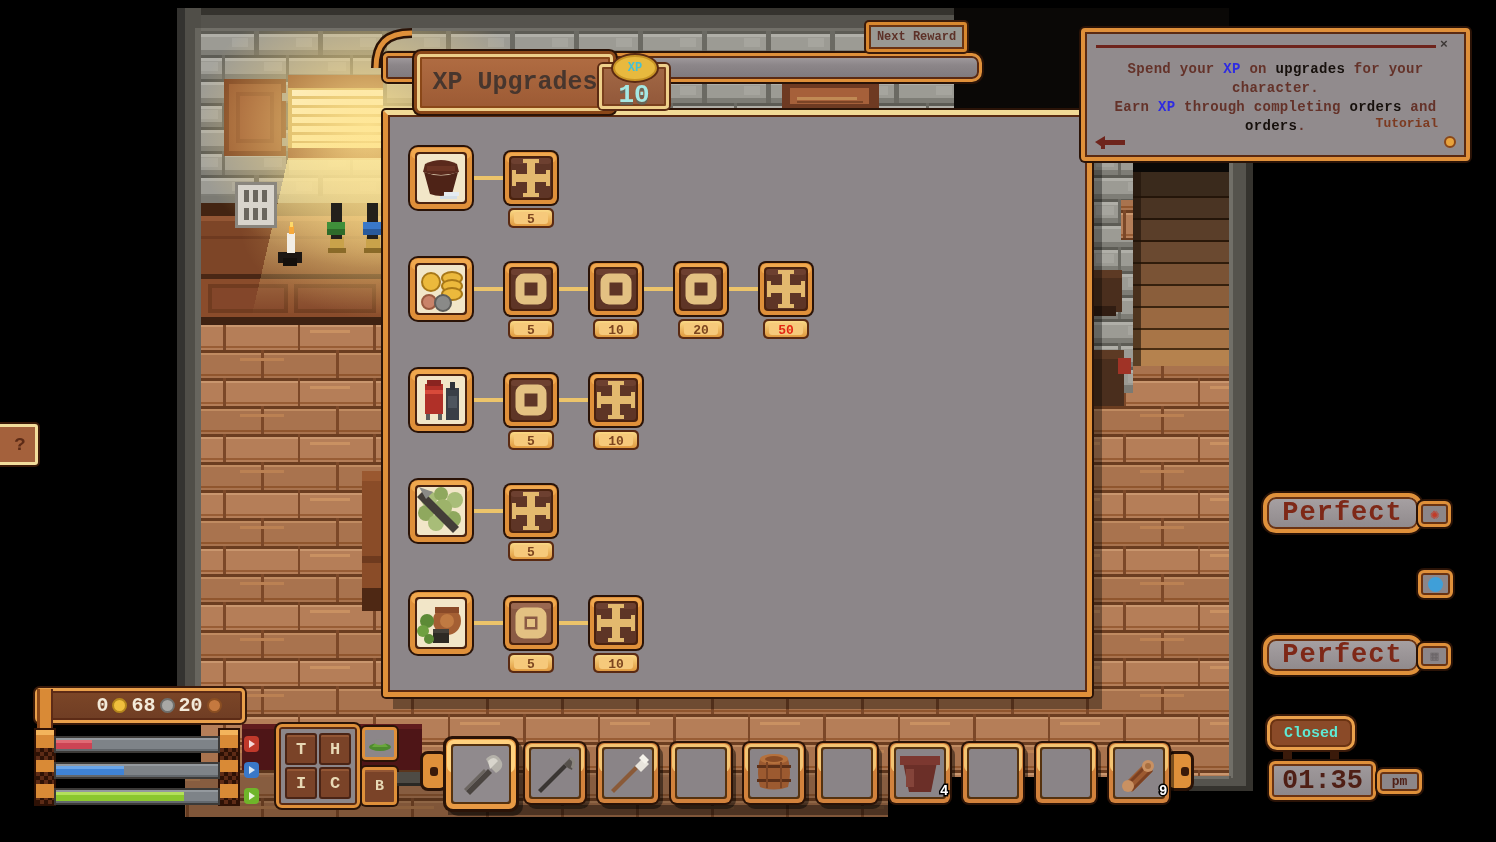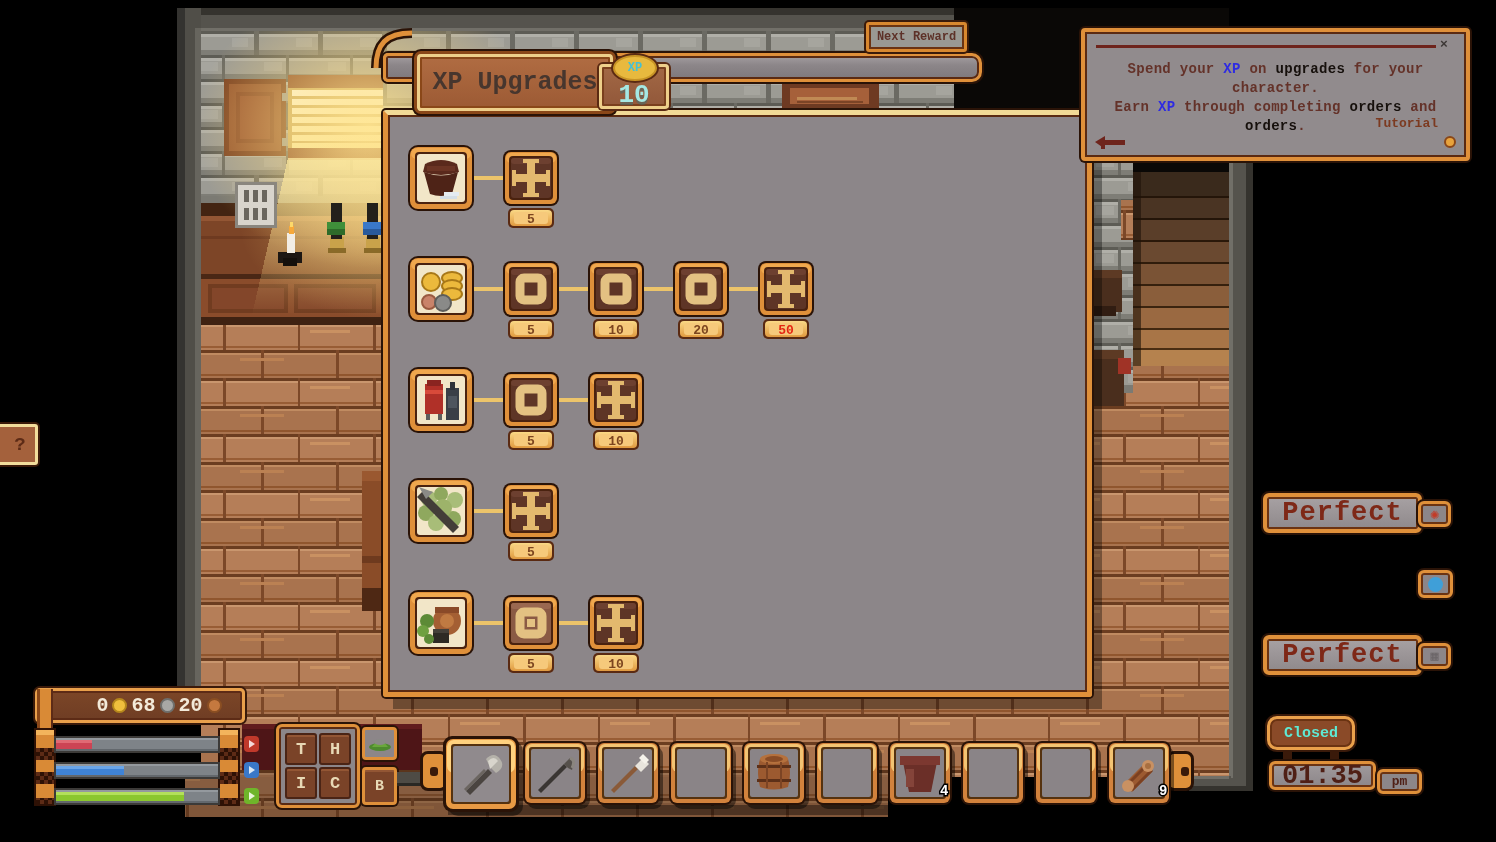--- a/index.html
+++ b/index.html
@@ -1,19 +1,19 @@
 <!DOCTYPE html>
 <html><head>
 <meta charset="utf-8">
 <style>
   html,body{margin:0;padding:0;background:#000;}
   #stage{position:relative;width:1496px;height:842px;background:#000;overflow:hidden;
          font-family:"Liberation Mono", monospace;}
   .abs{position:absolute;}
-  .obox{position:absolute;border:4px solid #df903a;border-radius:6px;
+  .obox{position:absolute;border:4px solid #df903a;border-radius:13px;
         box-shadow:0 0 0 2px #2a1307, inset 0 0 0 2px #6b3312;}
   .obox2{position:absolute;border:3px solid #df903a;border-radius:6px;
         box-shadow:0 0 0 2px #2a1307, inset 0 0 0 2px #6b3312;}
   .gray{background:#8c8689;}
   .ptxt{color:#7e2817;font-weight:bold;letter-spacing:1px;}
   .ctr{display:flex;align-items:center;justify-content:center;}
 </style>
 </head>
 <body>
 <div id="stage">
@@ -474,21 +474,21 @@
 
 <div class="abs" style="left:1267px;top:716px;width:88px;height:34px;background:#8a4a28;
      border:3px solid #e9a04b;border-radius:10px;box-sizing:border-box;
      box-shadow:0 0 0 2px #3a1a0a, inset 0 0 0 2px #6b3312;">
   <div class="ctr" style="width:100%;height:100%;color:#5eead4;font-weight:bold;font-size:15px;">Closed</div>
 </div>
 
 <div class="abs" style="left:1283px;top:750px;width:9px;height:10px;background:#3a1a0a;"></div>
 <div class="abs" style="left:1330px;top:750px;width:9px;height:10px;background:#3a1a0a;"></div>
 
-<div class="obox2" style="left:1269px;top:761px;width:107px;height:29px;background:linear-gradient(#a09a9c,#8c8689);box-sizing:border-box;">
+<div class="obox2" style="left:1269px;top:761px;width:107px;height:39px;background:linear-gradient(#a09a9c,#8c8689);box-sizing:border-box;">
   <div class="ctr" style="width:100%;height:100%;color:#4f1f15;font-weight:bold;font-size:27px;letter-spacing:0px;">01:35</div>
 </div>
 
 <div class="obox2 ctr" style="left:1377px;top:769px;width:45px;height:25px;background:#8c8689;box-sizing:border-box;color:#4f1f15;font-weight:bold;font-size:13px;">pm</div>
 
 <div class="abs" style="left:35px;top:688px;width:210px;height:35px;background:linear-gradient(#7c4627,#6f3d24);
      border:3px solid #e9a04b;border-radius:5px;box-sizing:border-box;
      box-shadow:0 0 0 2px #3a1a0a, inset 0 0 0 2px #5d2b16;">
   <div class="ctr" style="width:100%;height:100%;gap:4px;padding-left:38px;box-sizing:border-box;color:#f3ead9;font-weight:bold;font-size:20px;">
     <span>0</span>

